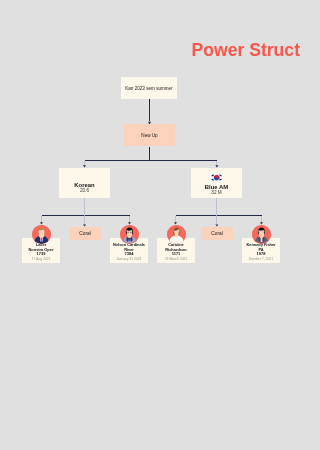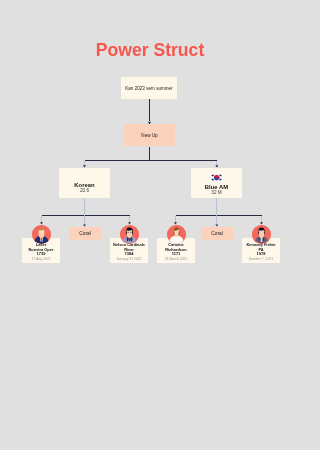--- a/index.html
+++ b/index.html
@@ -1,21 +1,21 @@
 <!DOCTYPE html>
 <html><head>
 <meta charset="utf-8">
 <title>Power Struct</title>
 <style>
   html,body{margin:0;padding:0;}
   body{width:300px;height:450px;background:#e0e0e0;
        font-family:"Liberation Sans",sans-serif;overflow:hidden;}
   #stage{position:relative;width:300px;height:450px;}
 
-  .title{position:absolute;left:0;top:42.5px;width:300px;text-align:center;
+  .title{position:absolute;left:0;top:42.5px;width:300px;text-align:right;
          color:#f9564c;font-weight:bold;font-size:17.6px;line-height:15px;}
 
   svg.wires{position:absolute;left:0;top:0;width:300px;height:450px;overflow:visible;}
 
   .node{position:absolute;box-sizing:border-box;display:flex;flex-direction:column;
         align-items:center;justify-content:center;text-align:center;}
   .cream{background:#fdf8ea;}
   .peach{background:#fbd2bb;}
 
   .n-root{left:121px;top:77px;width:56px;height:22px;}

